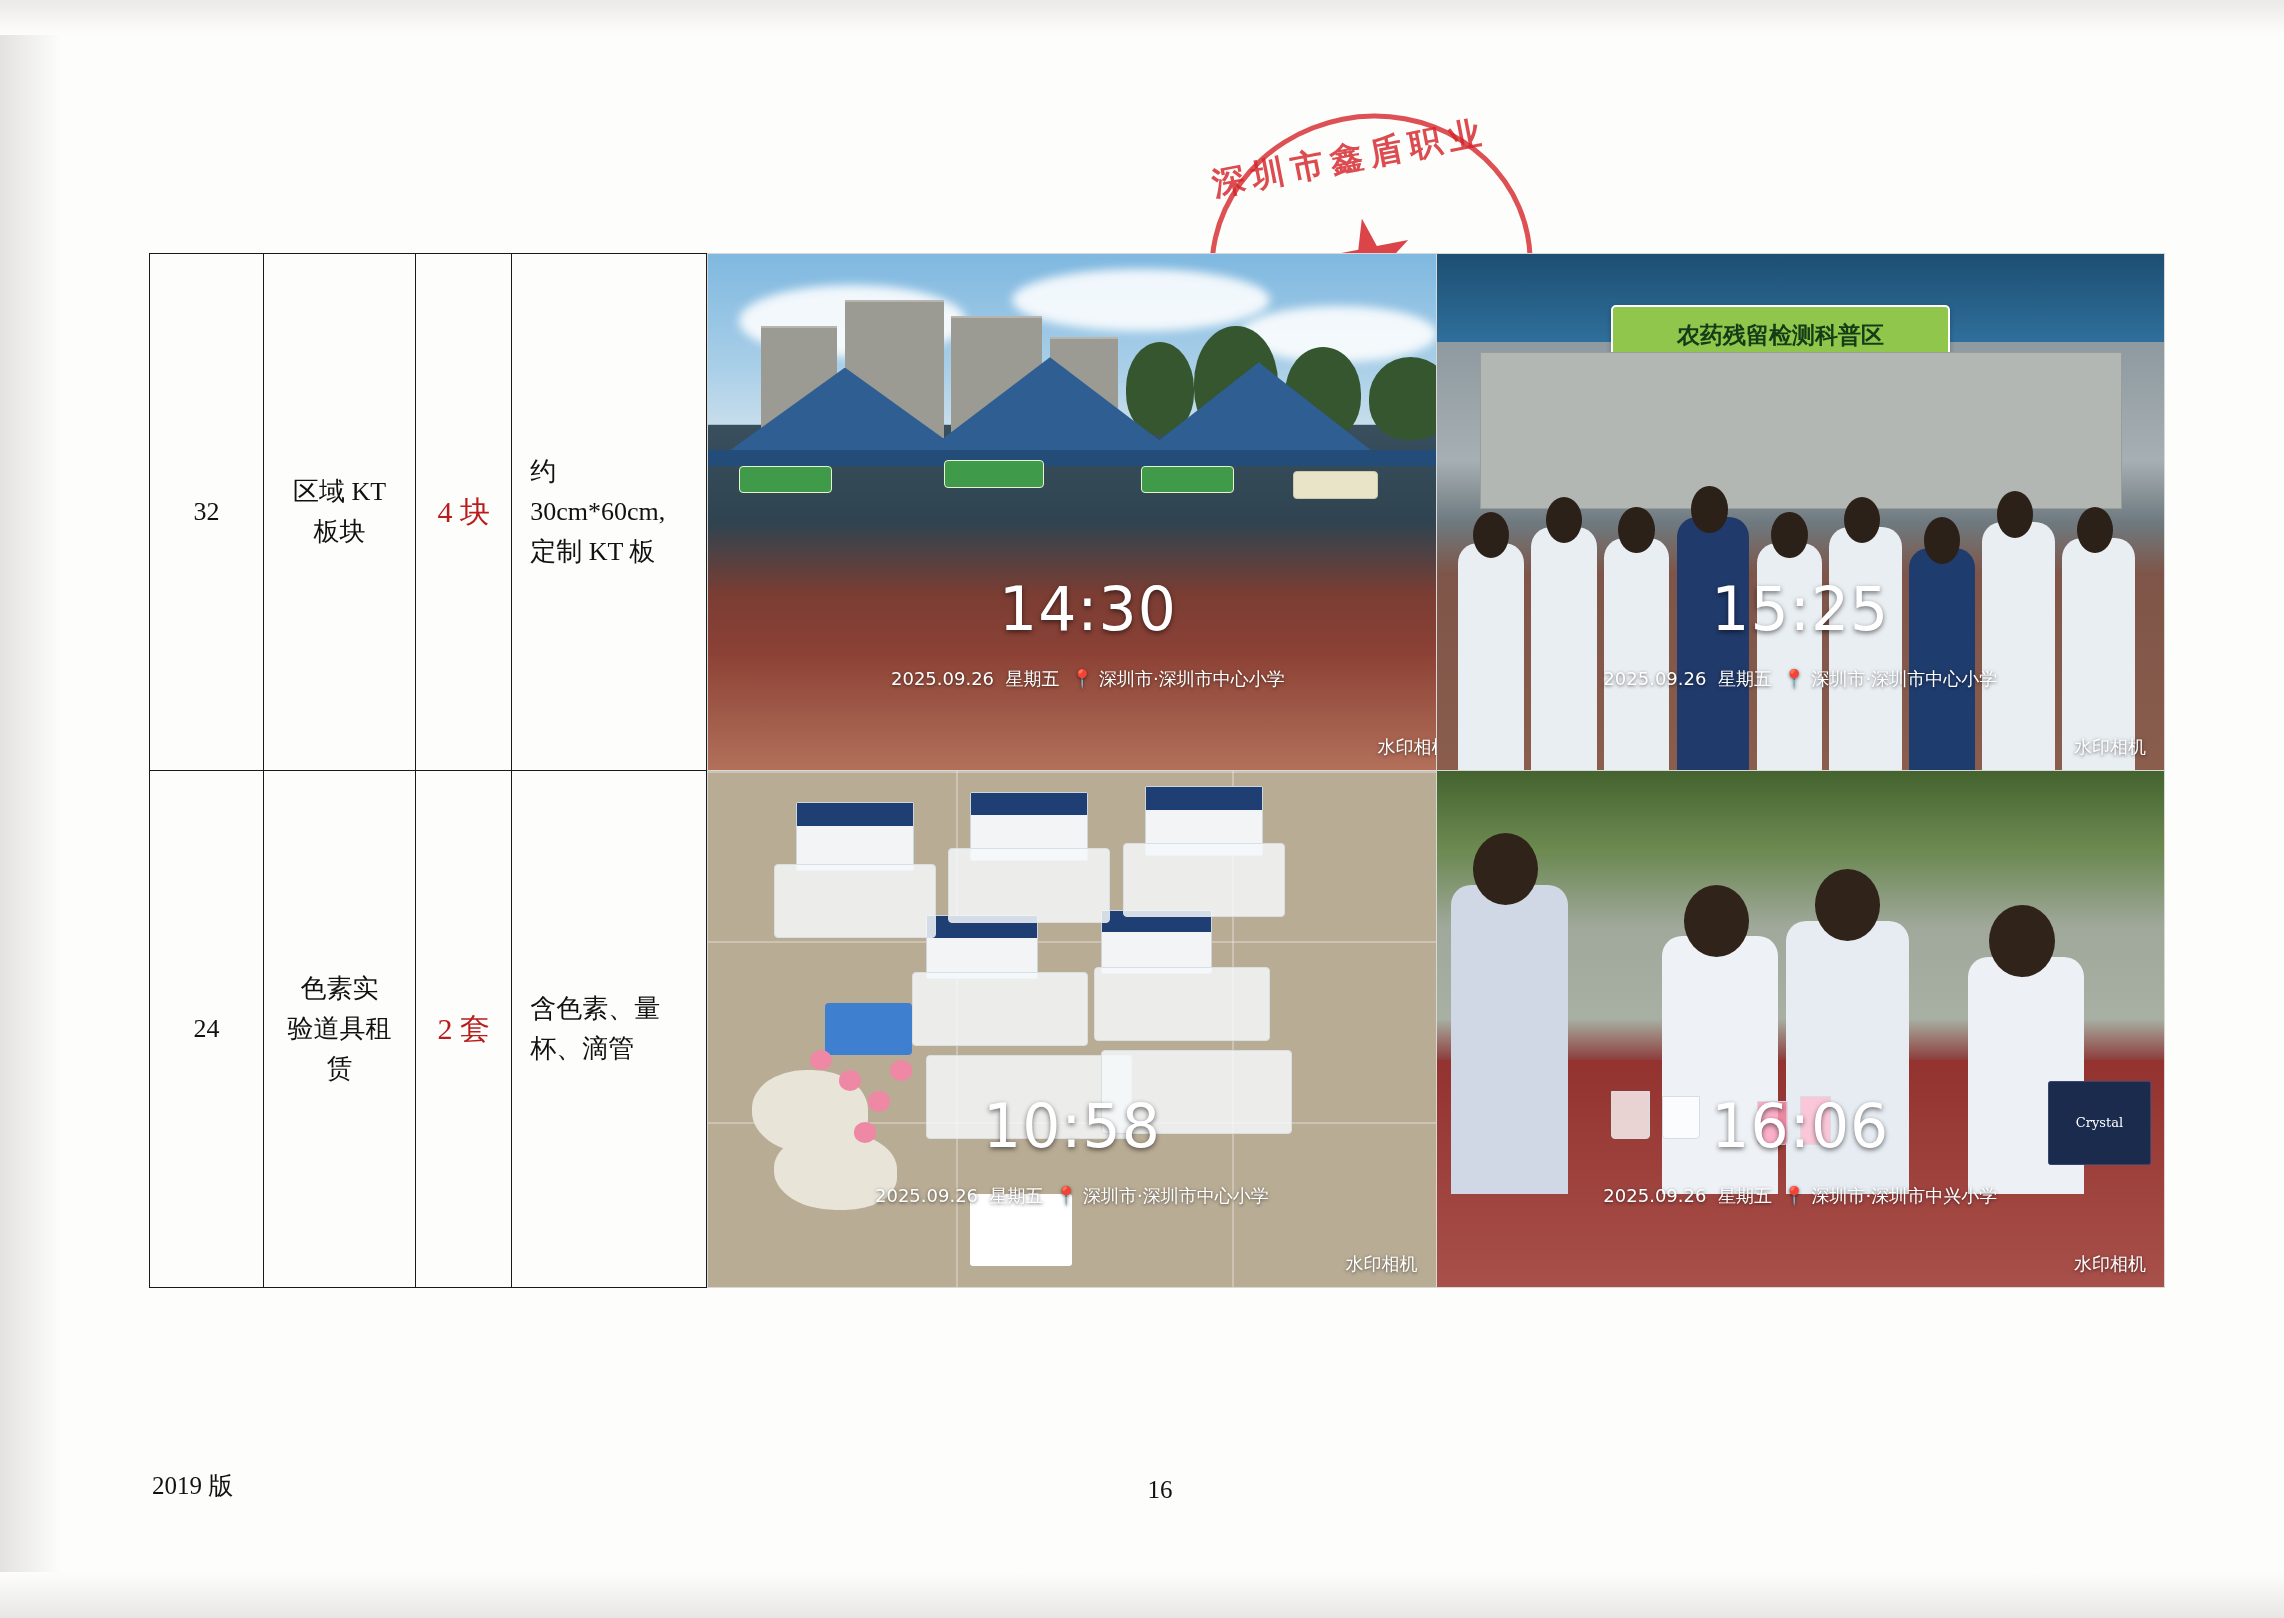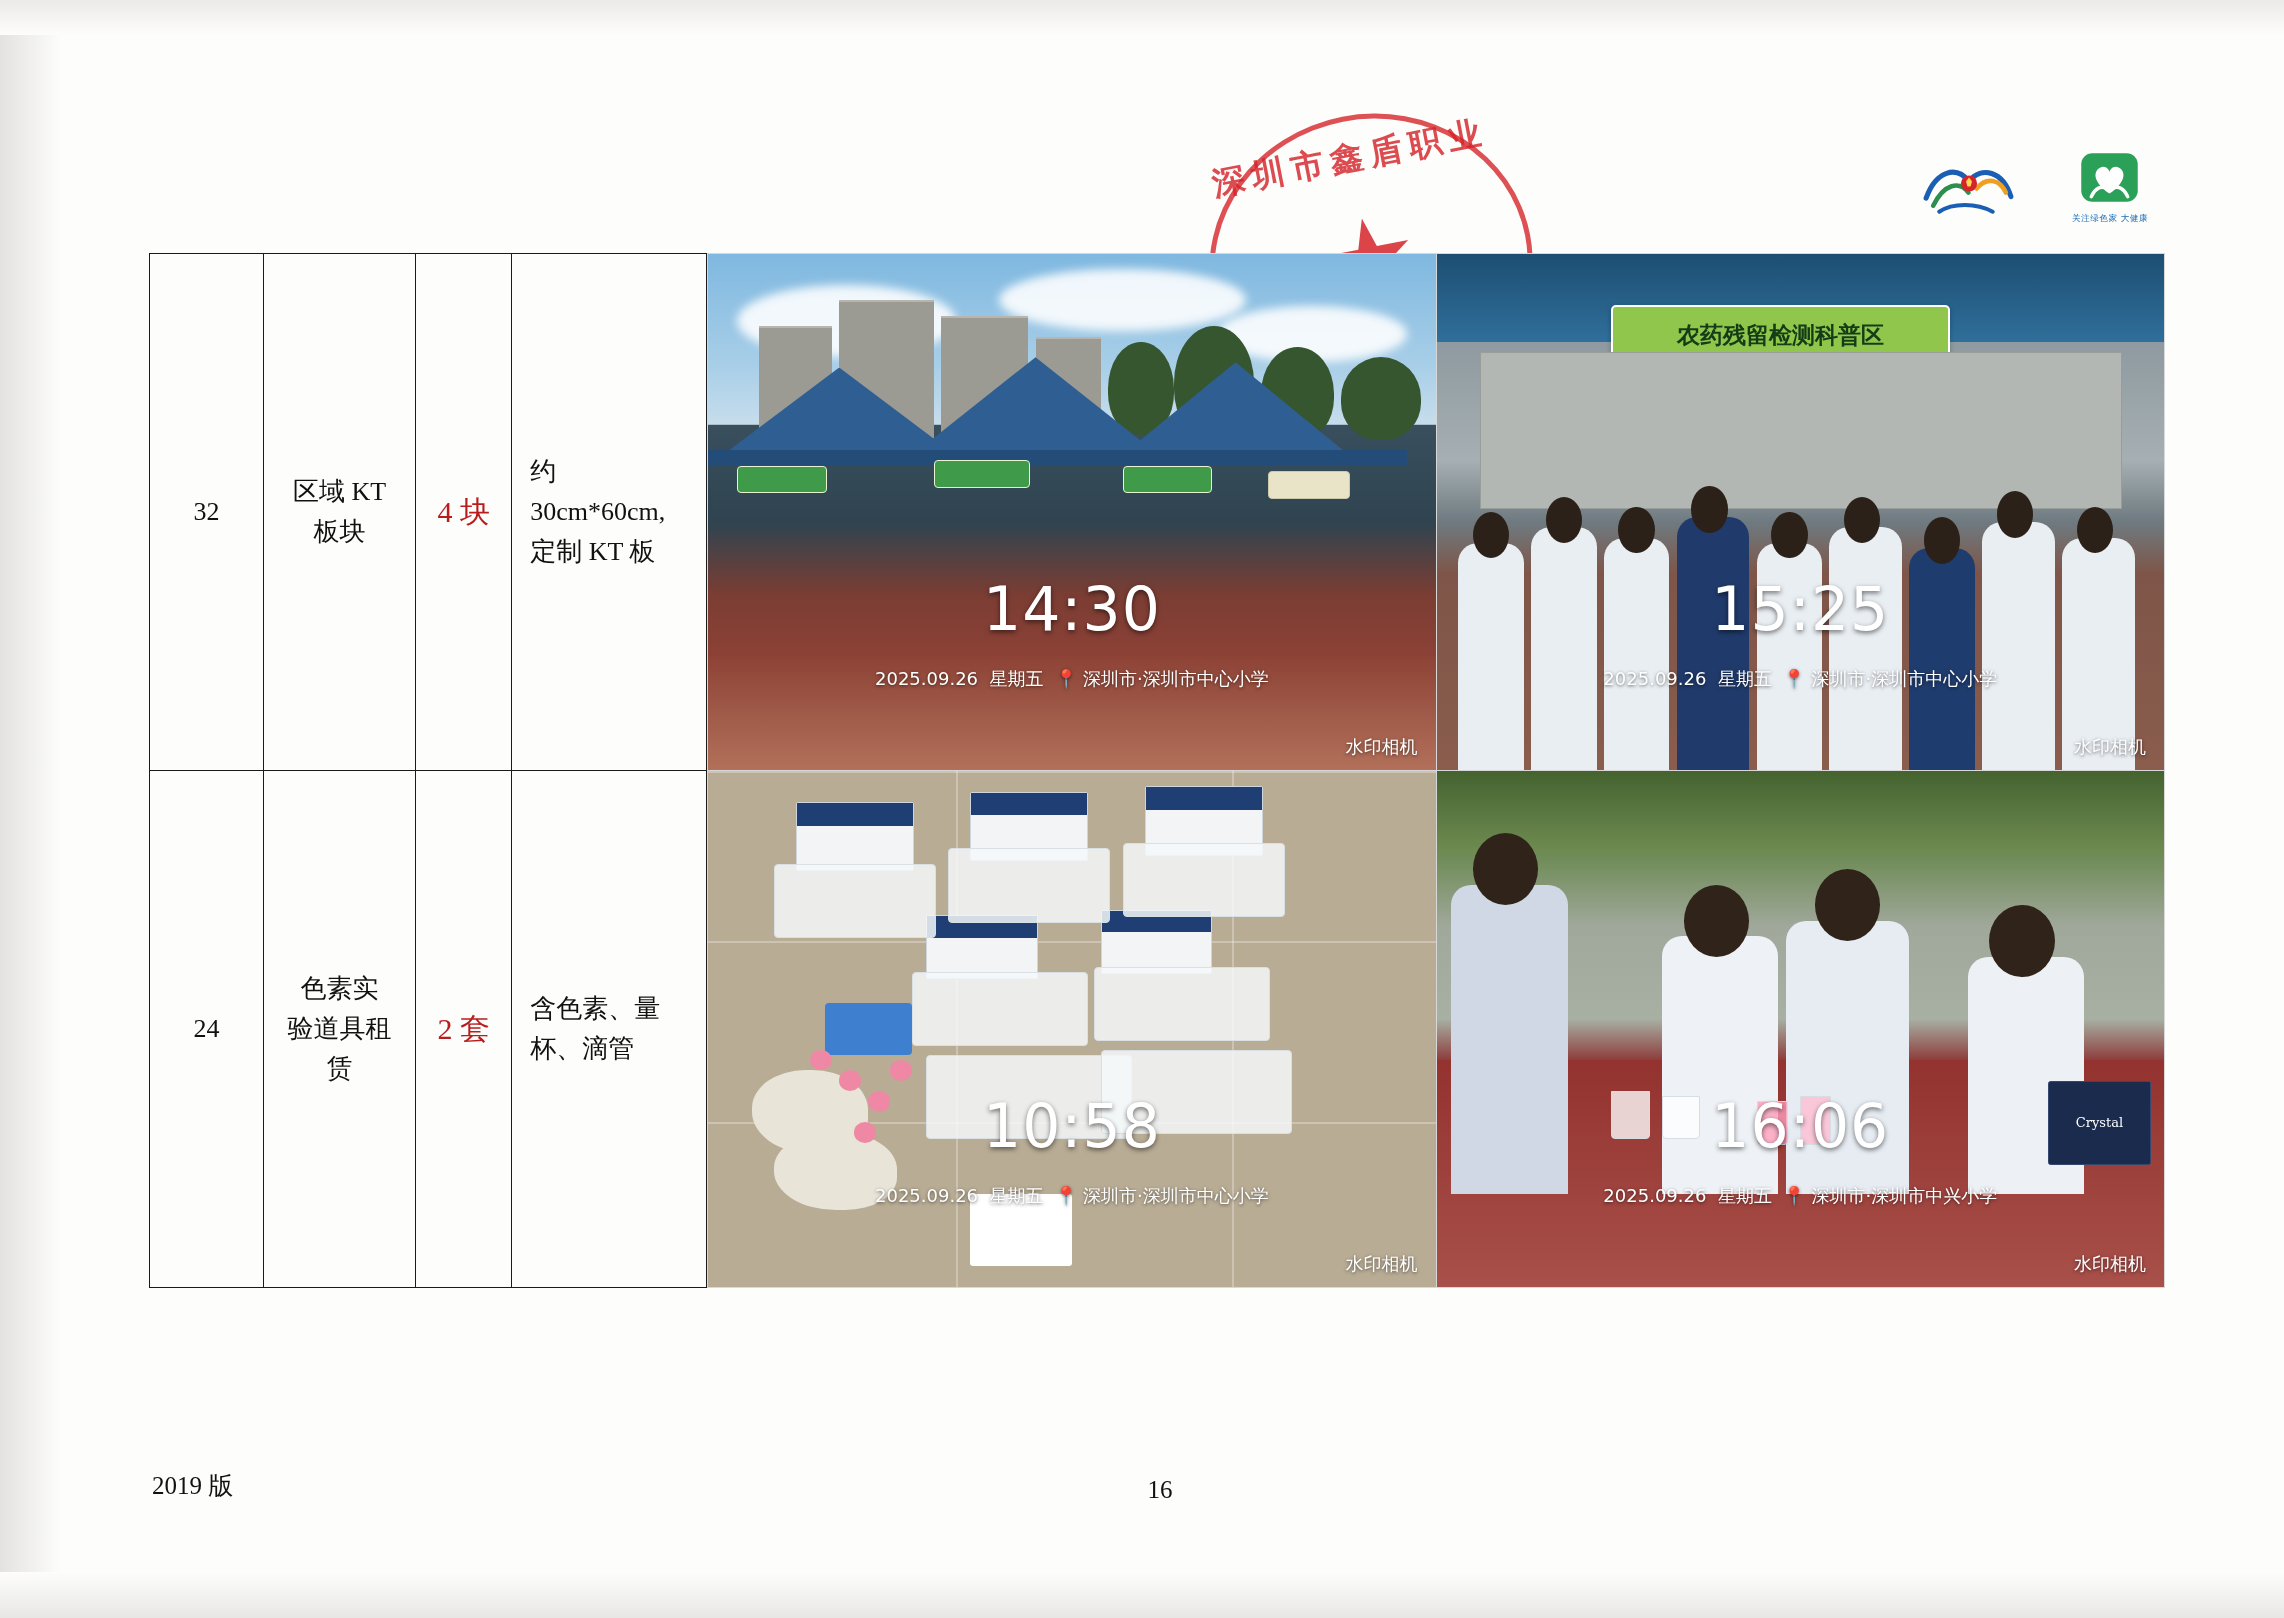--- a/index.html
+++ b/index.html
@@ -211,20 +211,21 @@
     color: #ffffff;
     font-size: 18px;
     font-family: "DejaVu Sans", sans-serif;
     text-shadow: 0 1px 3.5px rgba(0,0,0,0.6);
   }
 
   
   .p1 {
     background:
       linear-gradient(to bottom, #7fb8e0 0%, #a9cfe8 22%, #c7ddec 33%, #3a4f5e 33.2%, #2f4450 52%, #7b3d33 66%, #8c4136 78%, #b06a52 100%);
+    padding-left: 32px;
   }
   .p1 .cloud {
     position: absolute;
     background: rgba(255,255,255,0.88);
     border-radius: 50%;
     filter: blur(5px);
   }
   .p1 .tent {
     position: absolute;
     background: #2f5f92;
@@ -420,41 +421,20 @@
 </style>
 </head>
 <body>
 
 <div class="page">
 
   <div class="scan-shade-left"></div>
   <div class="scan-shade-top"></div>
   <div class="scan-shade-bottom"></div>
 
-  <div class="header-logos">
-    <div class="logo-left">
-      <svg viewBox="0 0 210 150" width="106" height="76" aria-hidden="true">
-        <path d="M20 95 C 40 40, 80 30, 105 62 C 130 30, 172 42, 188 92" fill="none" stroke="#1a5fb4" stroke-width="10" stroke-linecap="round"></path>
-        <path d="M34 110 C 56 66, 86 60, 104 84" fill="none" stroke="#2d8f4e" stroke-width="9" stroke-linecap="round"></path>
-        <path d="M120 76 C 140 52, 166 58, 178 84" fill="none" stroke="#f0a020" stroke-width="9" stroke-linecap="round"></path>
-        <circle cx="105" cy="66" r="16" fill="#d5252a"></circle>
-        <path d="M99 62 l6 -8 l6 8 l-3 10 h-6 z" fill="#ffd84d"></path>
-        <path d="M46 122 C 72 104, 120 104, 152 122" fill="none" stroke="#1a5fb4" stroke-width="8" stroke-linecap="round"></path>
-      </svg>
-    </div>
-    <div class="logo-right">
-      <svg viewBox="0 0 230 120" width="116" height="61" aria-hidden="true">
-        <rect x="58" y="6" width="112" height="96" rx="22" fill="#2aa058"></rect>
-        <path d="M114 86 C 82 64, 80 42, 96 34 C 106 29, 114 38, 114 44 C 114 38, 122 29, 132 34 C 148 42, 146 64, 114 86 Z" fill="#ffffff"></path>
-        <path d="M78 92 C 86 74, 98 70, 108 76" fill="none" stroke="#ffffff" stroke-width="7" stroke-linecap="round"></path>
-        <path d="M150 92 C 142 74, 130 70, 120 76" fill="none" stroke="#ffffff" stroke-width="7" stroke-linecap="round"></path>
-      </svg>
-      <div class="logo-right-caption">关注绿色家 大健康</div>
-    </div>
-  </div>
 
   <div class="stamp">
     <div class="stamp-ring"></div>
     <div class="stamp-star"></div>
     <div class="stamp-text-top">深圳市鑫盾职业</div>
     <div class="stamp-text-num">4403070882128</div>
     <div class="stamp-text-sub">合同专用章</div>
   </div>
 
   <table class="doc-table">

